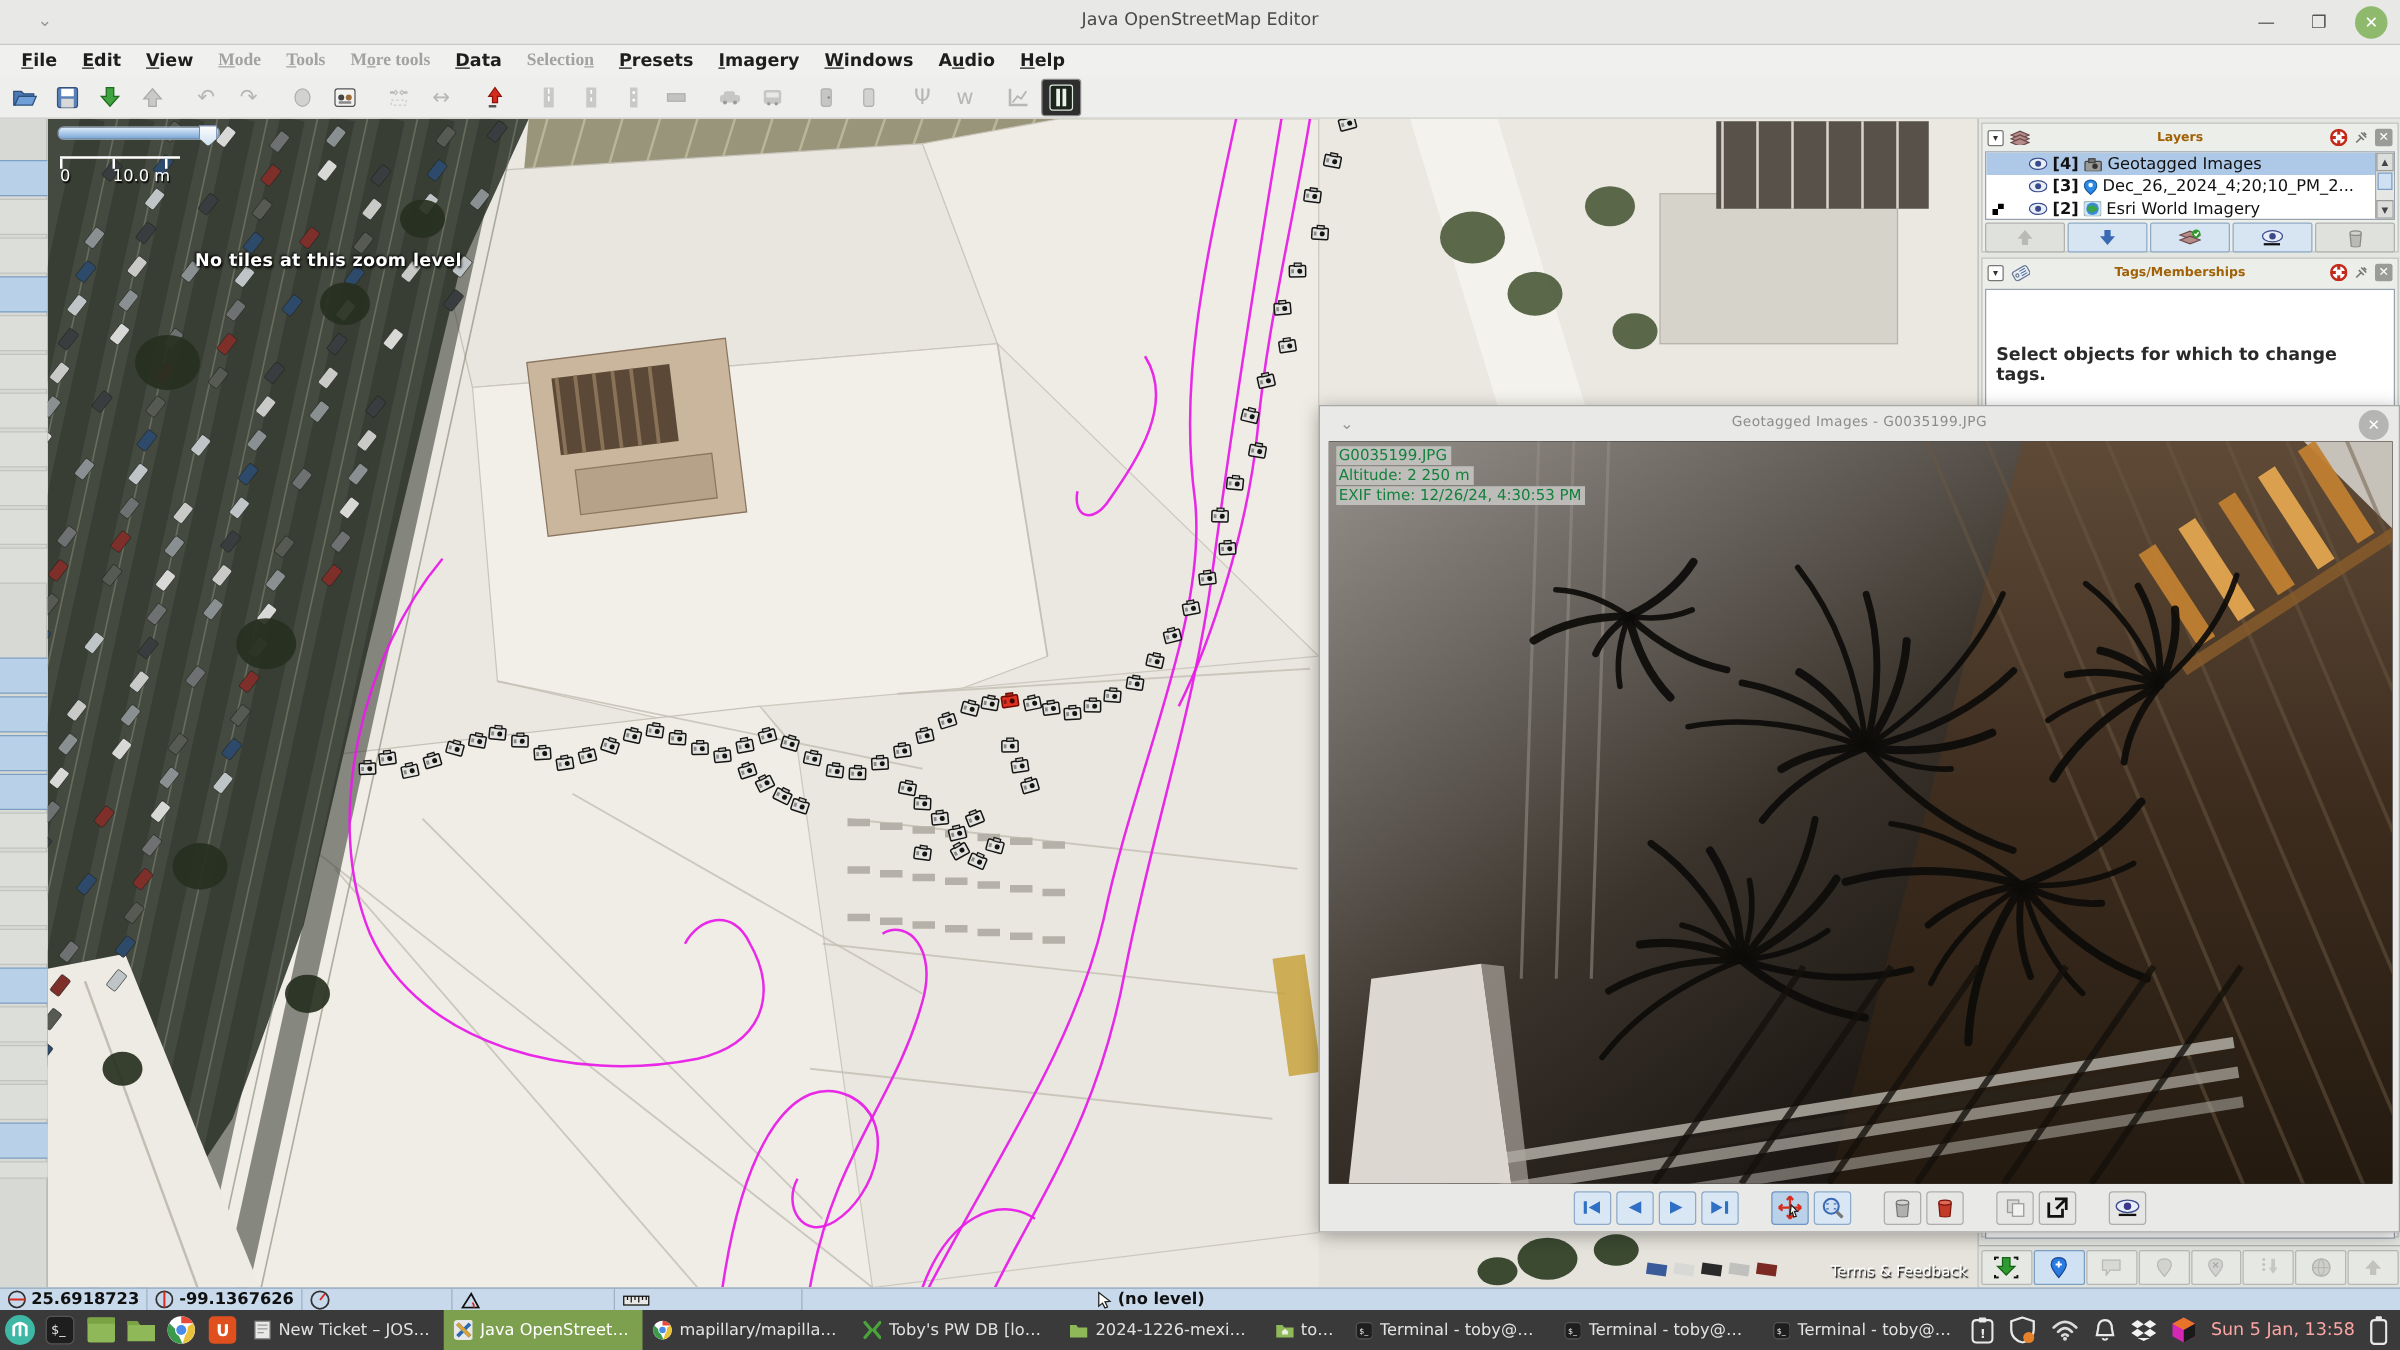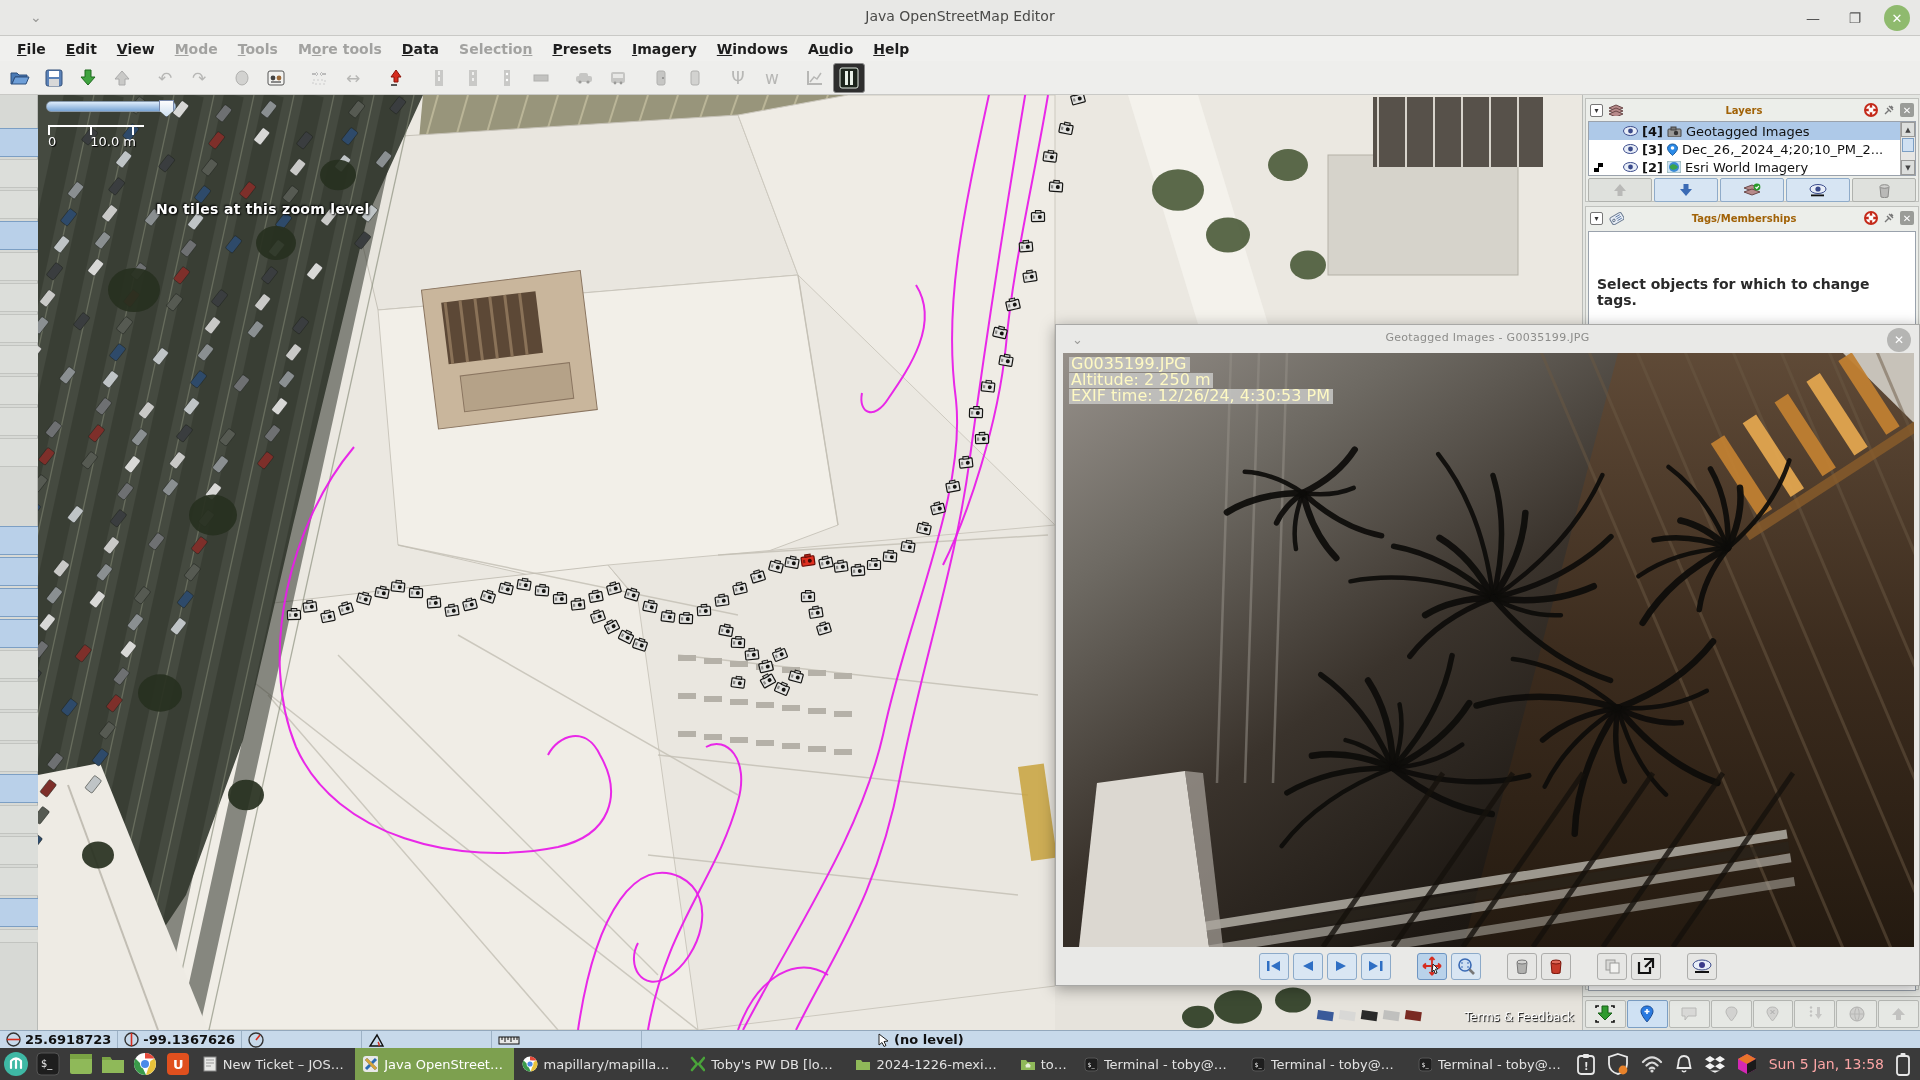--- a/index.html
+++ b/index.html
@@ -11,21 +11,21 @@
   #titlebar { position:absolute; left:0; top:0; width:1920px; height:36px; background:#e8e8e6; border-bottom:1px solid #c9c9c6; }
   #titlebar .chev { position:absolute; left:30px; top:9px; color:#9a9a98; font-size:14px; }
   #titlebar .title { position:absolute; left:0; right:0; top:8px; text-align:center; font-size:14px; color:#4a4a48; }
   .winbtns { position:absolute; right:10px; top:5px; display:flex; gap:16px; align-items:center; }
   .wb { width:26px; height:26px; display:flex; align-items:center; justify-content:center; color:#555; font-size:14px; cursor:default; }
   .wb.close { background:#8fba6e; border-radius:50%; color:#fff; font-size:13px; }
 
   
   #menubar { position:absolute; left:0; top:36px; width:1920px; height:25px; background:#f0f0ee; display:flex; align-items:center; padding-left:8px; gap:2px; }
   .mi { font-size:14px; font-weight:600; color:#1e1e1e; padding:2px 9px; }
-  .mi.dis { color:#a2a2a0; }
+  .mi.dis { color:#a2a2a0;font-family:Liberation Serif, serif; }
   .mi u { text-decoration:underline; }
 
   
   #toolbar { position:absolute; left:0; top:61px; width:1920px; height:34px; background:#eeeeec; border-bottom:1px solid #c9c9c6; display:flex; align-items:center; padding-left:3px; }
   .tb { width:32px; height:30px; margin:0 1px; border:1px solid transparent; border-radius:3px; display:flex; align-items:center; justify-content:center; }
   .tb.pressed { background:#2e2e2e; border-color:#888; }
   .tbsep { width:9px; height:30px; }
   .gly { font-size:17px; color:#b7b7b5; }
 
   
@@ -71,21 +71,21 @@
   .mt { flex:1; height:28px; background:#e6e8e4; border:1px solid #b6b8b4; border-radius:2px; display:flex; align-items:center; justify-content:center; }
   .mt.sel { background:#cfe1f3; border-color:#7c9fc4; }
 
   
   #photowin { position:absolute; left:1055px; top:324px; width:865px; height:662px; background:#e9e9e7; border:1px solid #a8a8a6; box-shadow:0 3px 14px rgba(0,0,0,.35); }
   #photowin .ptitle { height:28px; position:relative; }
   #photowin .ptitle .chev { position:absolute; left:16px; top:7px; color:#9a9a98; font-size:13px; }
   #photowin .ptitle .txt { position:absolute; left:0; right:0; top:6px; text-align:center; font-size:11px; color:#8c8c8a; letter-spacing:.3px; }
   #photowin .pclose { position:absolute; right:8px; top:3px; width:24px; height:24px; border-radius:50%; background:#b5b5b3; color:#fff; display:flex; align-items:center; justify-content:center; font-size:12px; }
   #photoarea { position:absolute; left:7px; top:28px; width:851px; height:594px; background:#15110e; overflow:hidden; }
-  #photochips { position:absolute; left:6px; top:4px; font-size:16px; line-height:14px; color:#fef9c3; }
+  #photochips { position:absolute; left:6px; top:4px; font-size:12px; line-height:14px; color:#15803d; }
   #photochips div { background:rgba(200,200,198,.85); width:fit-content; padding:0 3px 1px 2px; margin-bottom:1px; }
   #photobtns { position:absolute; left:0; right:0; bottom:3px; height:32px; display:flex; align-items:center; justify-content:center; gap:4px; }
   .gap { width:18px; }
   .pb { width:30px; height:27px; border-radius:3px; display:flex; align-items:center; justify-content:center; background:#d9e6f3; border:1px solid #8caac9; }
   .pb.gray { background:#e6e6e4; border-color:#adadab; }
   .pb.pressed { background:#b9d2ea; border-color:#6e95c2; }
 
   
   #statusbar { position:absolute; left:0; top:1030px; width:1920px; height:18px; background:#c7d9ea; border-top:1px solid #93a8bc; display:flex; font-size:13px; font-weight:600; color:#101010; }
   .seg { display:flex; align-items:center; gap:4px; padding:0 6px; border-right:1px solid #9db2c6; height:100%; }

